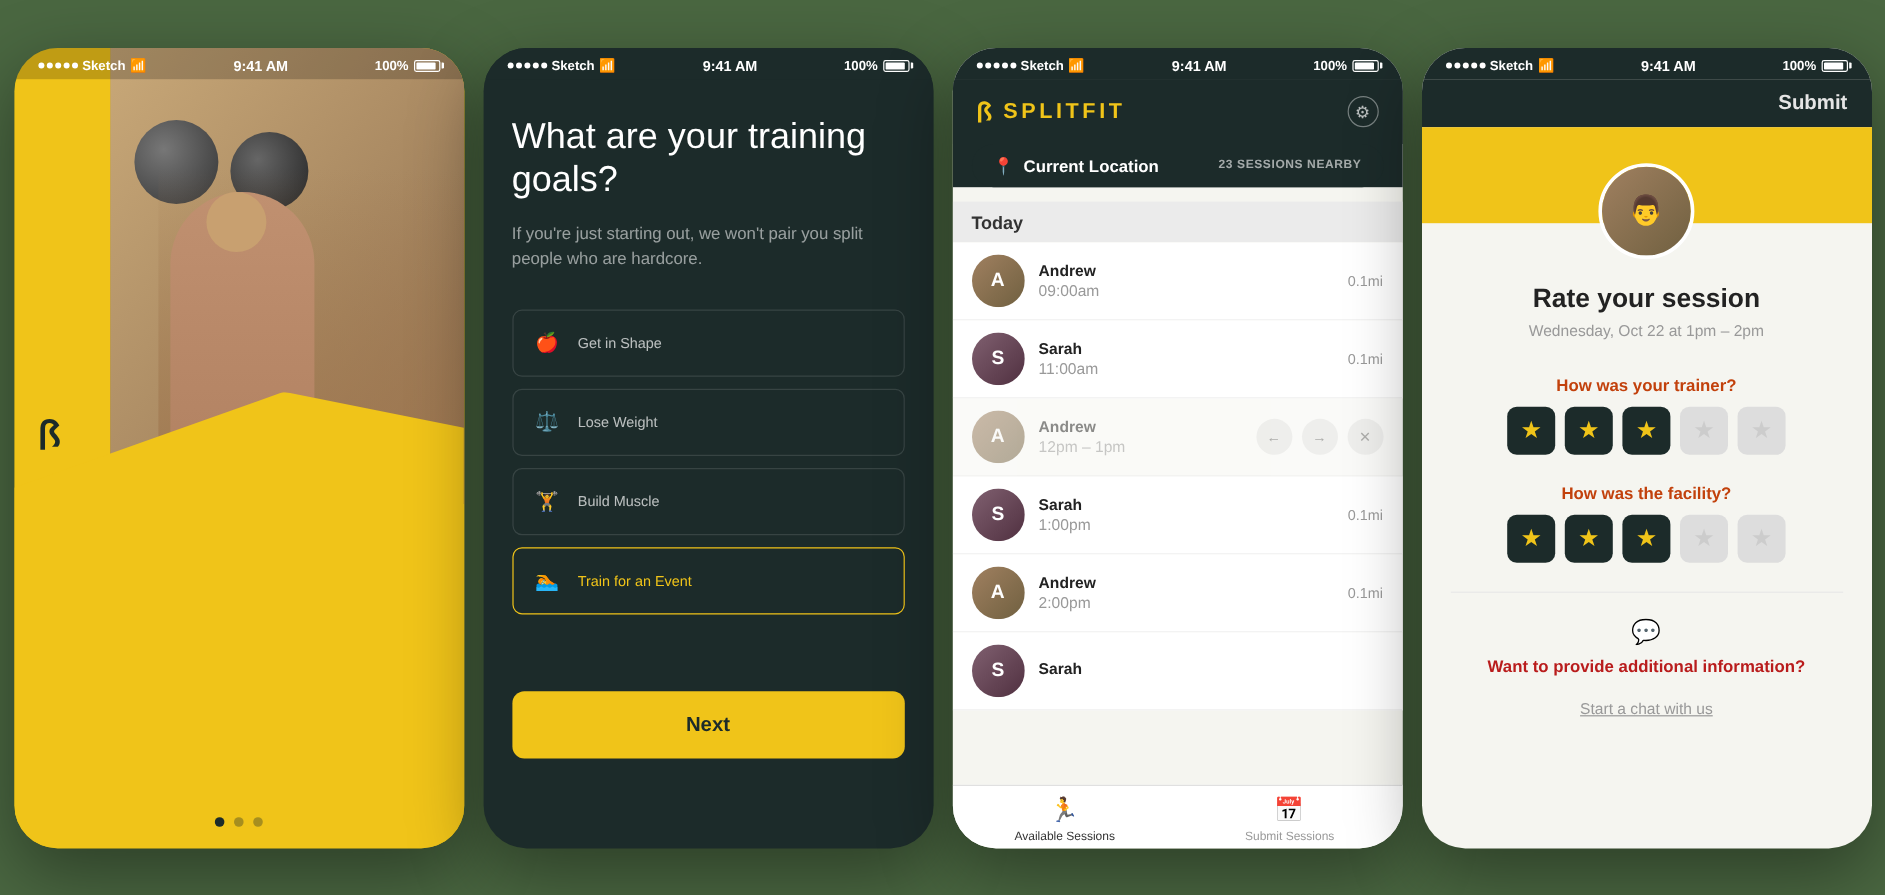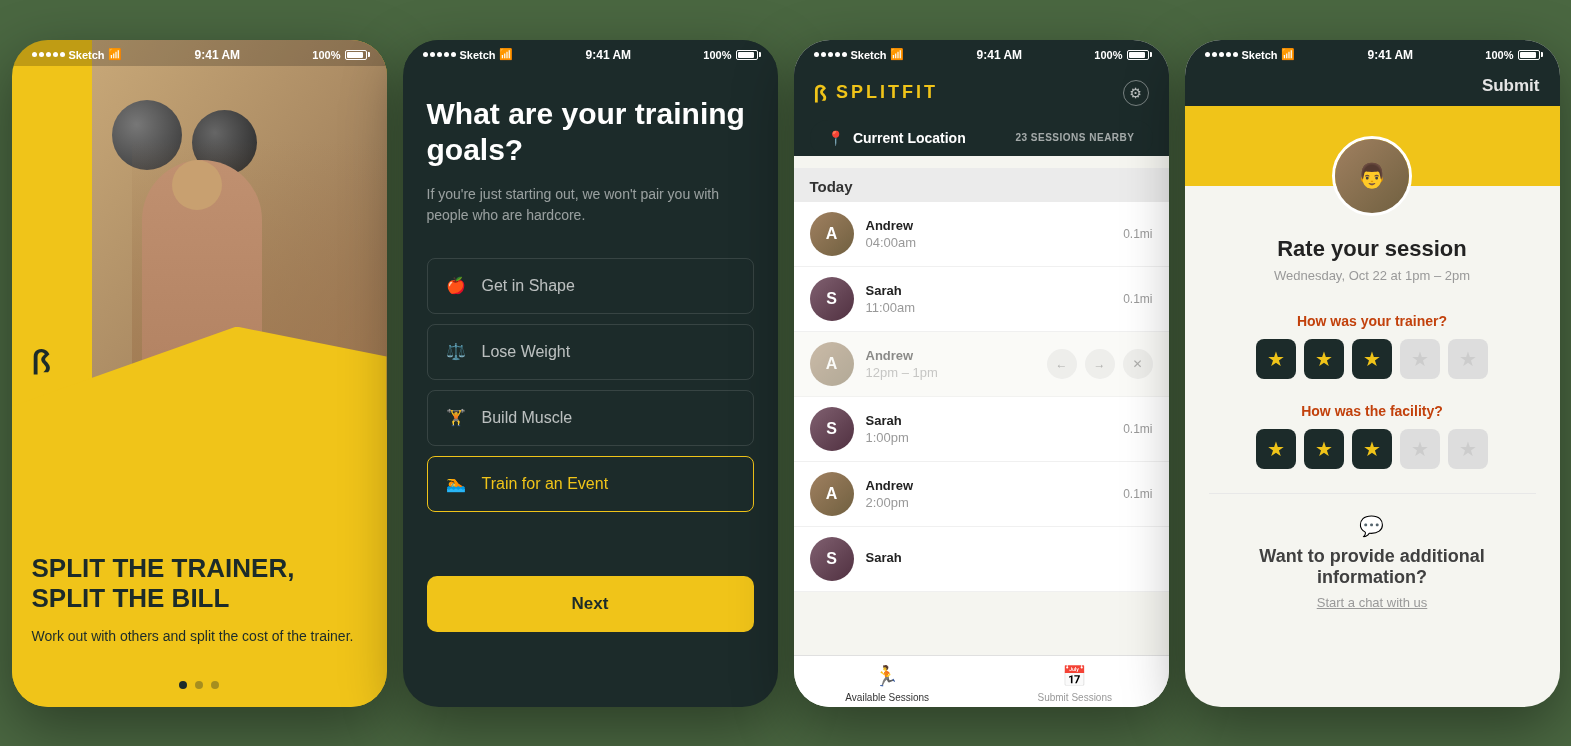--- a/index.html
+++ b/index.html
@@ -93,21 +93,21 @@
     .screen2 {
       width: 375px;
       height: 667px;
       background: #1c2b2a;
     }
     .screen2-body {
       padding: 30px 24px;
     }
     .screen2-title {
       font-size: 30px;
-      font-weight: 700;
+      font-weight: 400;
       color: white;
       line-height: 1.2;
       margin-bottom: 16px;
     }
     .screen2-subtitle {
       font-size: 14px;
       color: rgba(255,255,255,0.55);
       line-height: 1.5;
       margin-bottom: 32px;
     }
@@ -126,21 +126,21 @@
     }
     .goal-icon {
       width: 22px;
       height: 22px;
       display: flex;
       align-items: center;
       justify-content: center;
       font-size: 16px;
     }
     .goal-label {
-      font-size: 16px;
+      font-size: 12px;
       color: rgba(255,255,255,0.7);
     }
     .goal-label.selected-label { color: #f0c419; }
     .next-btn {
       margin: 24px 24px 0;
       background: #f0c419;
       border: none;
       border-radius: 10px;
       padding: 18px;
       width: calc(100% - 48px);
@@ -353,24 +353,24 @@
       font-size: 20px;
     }
     .star.filled { background: #1c2b2a; color: #f0c419; }
     .star.empty-star { background: #ddd; color: #ccc; }
     .additional-info {
       margin-top: 20px;
       padding-top: 20px;
       border-top: 1px solid #e8e8e8;
     }
     .additional-label {
-      font-size: 18px;
+      font-size: 14px;
       font-weight: 700;
-      color: #404040;
-      margin-bottom: 7px;
+      color: #b91c1c;
+      margin-bottom: 20px;
     }
     .chat-link {
       font-size: 13px;
       color: #999;
       text-decoration: underline;
     }
     .chat-bubble-icon {
       font-size: 20px;
       color: #ccc;
       margin-bottom: 8px;
@@ -418,24 +418,20 @@
 
       <div style="position:absolute; bottom:0; left:40px; right:0; height:280px; background:linear-gradient(to top, rgba(160,120,80,0.9), transparent);"></div>
       <div style="position:absolute; bottom:0; left:50px; width:120px; height:260px; background:linear-gradient(to top, #b08060, #c09070); border-radius:60px 60px 0 0;"></div>
       <div style="position:absolute; top:120px; left:80px; width:50px; height:50px; border-radius:50%; background:#c8a070;"></div>
     </div>
 
     <div style="position:absolute; bottom:0; left:0; right:0; height:380px; background:#f0c419; clip-path:polygon(0 80px, 60% 0, 100% 30px, 100% 100%, 0 100%);"></div>
 
     <div style="position:absolute; left:20px; top:300px; z-index:5; font-size:32px; font-weight:900; color:#1c2b2a;">ꟗ</div>
 
-    <div class="screen1-content">
-      <div class="screen1-headline">SPLIT THE TRAINER, SPLIT THE BILL</div>
-      <div class="screen1-subtext">Work out with others and split the cost of the trainer.</div>
-    </div>
 
     <div class="screen1-dots">
       <div class="dot active"></div>
       <div class="dot inactive"></div>
       <div class="dot inactive"></div>
     </div>
   </div>
 
   <div class="phone-frame screen2">
     
@@ -455,21 +451,21 @@
       <div class="status-right">
         <span style="font-size:11px;">100%</span>
         <div class="battery-icon">
             <div class="battery-fill"></div>
           </div>
       </div>
     </div>
 
     <div class="screen2-body">
       <div class="screen2-title">What are your training goals?</div>
-      <div class="screen2-subtitle">If you're just starting out, we won't pair you with people who are hardcore.</div>
+      <div class="screen2-subtitle">If you're just starting out, we won't pair you split people who are hardcore.</div>
 
       <div class="goal-option">
         <div class="goal-icon">🍎</div>
         <span class="goal-label">Get in Shape</span>
       </div>
       <div class="goal-option">
         <div class="goal-icon">⚖️</div>
         <span class="goal-label">Lose Weight</span>
       </div>
       <div class="goal-option">
@@ -529,21 +525,21 @@
     <div class="section-header-row">
       <span class="section-header-text">Today</span>
     </div>
 
     <div class="session-item">
       <div class="avatar-circle avatar-andrew">
         <div style="width:100%;height:100%;background:linear-gradient(135deg,#a08060,#706040);display:flex;align-items:center;justify-content:center;color:white;font-weight:700;font-size:16px;">A</div>
       </div>
       <div class="session-info">
         <div class="session-name">Andrew</div>
-        <div class="session-time">04:00am</div>
+        <div class="session-time">09:00am</div>
       </div>
       <div class="session-distance">0.1mi</div>
     </div>
 
     <div class="session-item">
       <div class="avatar-circle avatar-sarah">
         <div style="width:100%;height:100%;background:linear-gradient(135deg,#806070,#503040);display:flex;align-items:center;justify-content:center;color:white;font-weight:700;font-size:16px;">S</div>
       </div>
       <div class="session-info">
         <div class="session-name">Sarah</div>

